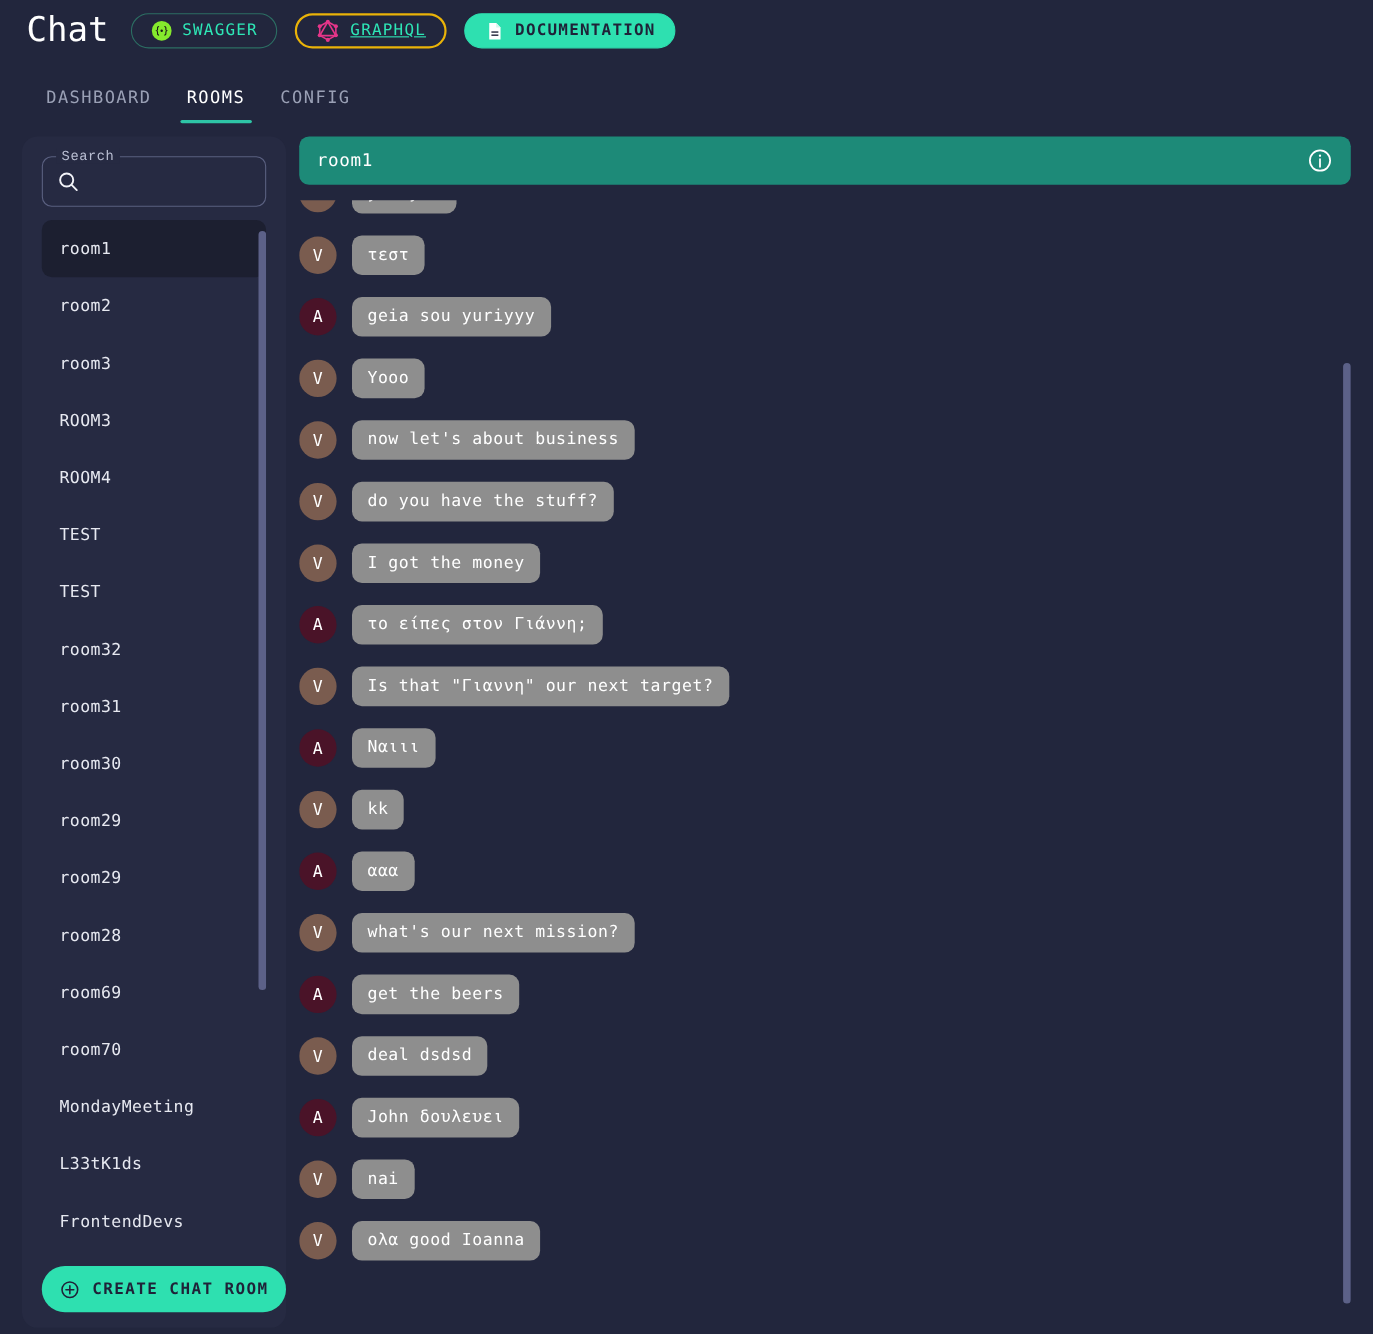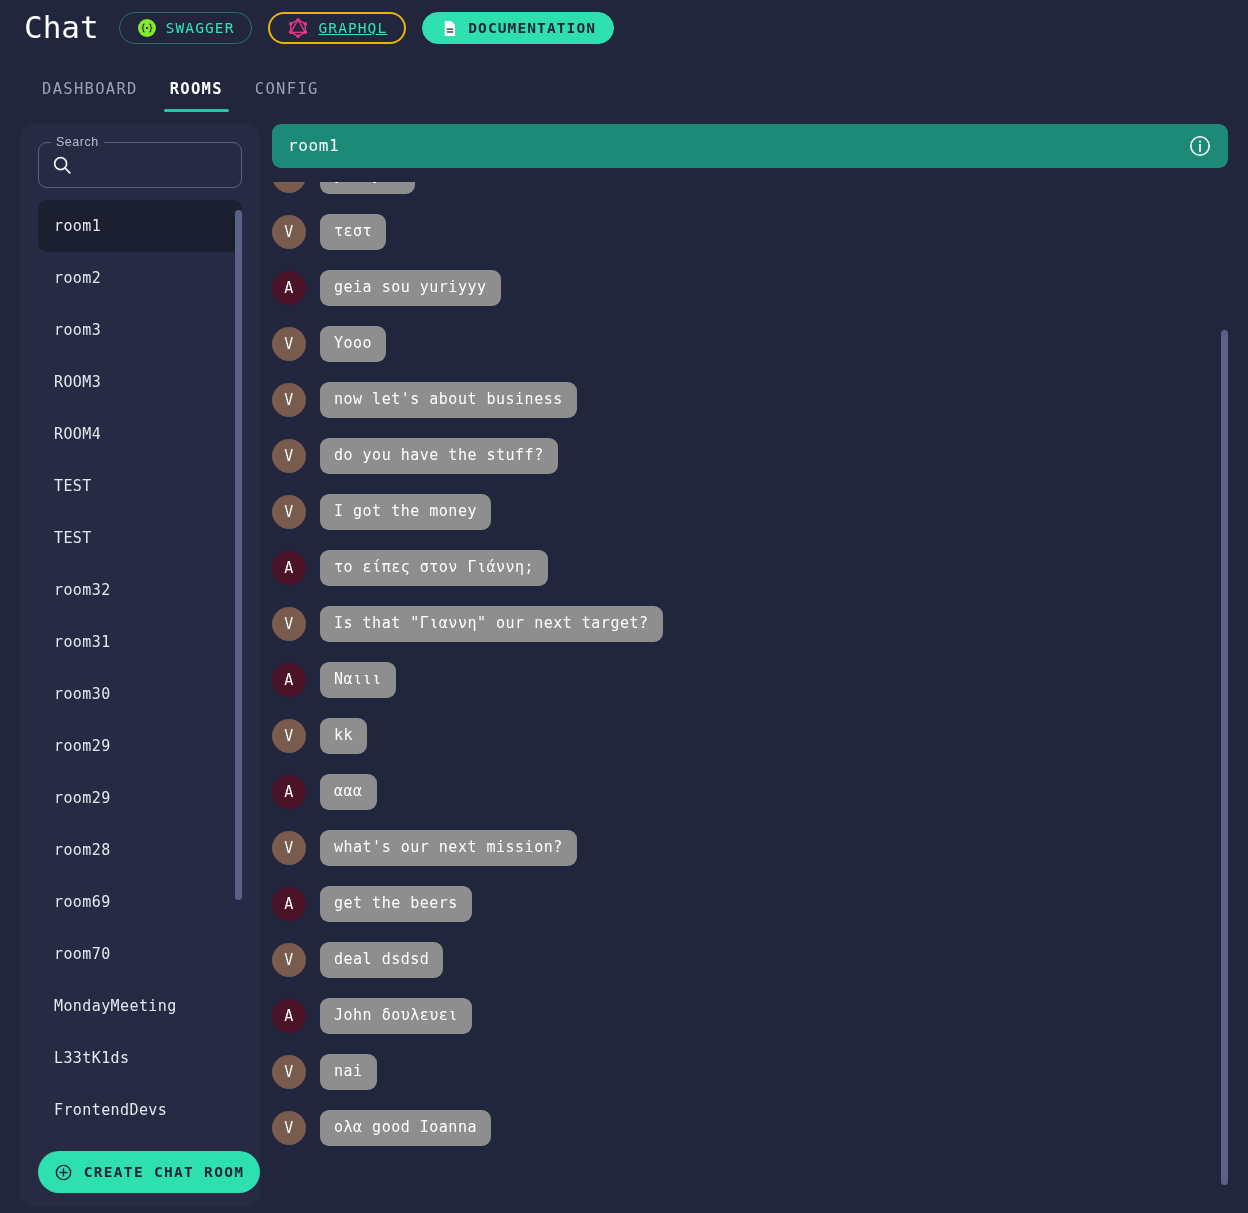--- a/index.html
+++ b/index.html
@@ -30,21 +30,21 @@
 
   .ic { display: inline-flex; align-items: center; justify-content: center; flex: 0 0 auto; }
 
   
   .tabs { display: flex; gap: 0; padding: 6px 24px 0 26px; height: 52px; align-items: center; }
   .tab {
     position: relative; padding: 10px 16px 14px 16px; font-size: 15.5px;
     letter-spacing: 1.3px; color: #9aa0b5; cursor: pointer; background: none; border: none;
     font-family: inherit;
   }
-  .tab.active { color: #ffffff; font-weight: 700; }
+  .tab.active { color: #ffffff; font-weight: 400; }
   .tab.active::after {
     content: ""; position: absolute; left: 10px; right: 10px; bottom: 0;
     height: 3px; background: #2ec4a6; border-radius: 2px;
   }
 
   
   .content { position: relative; display: flex; gap: 12px; padding: 10px 20px 0 20px; height: 1098px; }
 
   
   .sidebar {
@@ -53,21 +53,21 @@
     padding: 18px 18px 0 18px; overflow: hidden;
   }
   .searchwrap { position: relative; height: 46px; margin-bottom: 12px; }
   .searchbox {
     position: relative; height: 46px; border: 1px solid #5a6080; border-radius: 9px;
     display: flex; align-items: center; padding: 0 12px; background: transparent;
   }
   .searchlegend {
     position: absolute; top: -8px; left: 12px; background: #262a42; padding: 0 5px;
     font-size: 12.5px; color: #b9bed2; letter-spacing: .5px;
-    font-family: Liberation Sans, sans-serif;
+    font-family: Liberation Mono, monospace;
   }
   .search-input {
     border: none; outline: none; background: transparent; color: #e8eaf2;
     font-family: inherit; font-size: 15px; width: 100%; padding-left: 30px; height: 44px;
   }
   .search-icon { position: absolute; left: 12px; top: 11px; }
 
   .roomlist {
     position: relative; height: 960px; overflow: hidden; margin-left: -4px; padding-left: 4px;
   }

